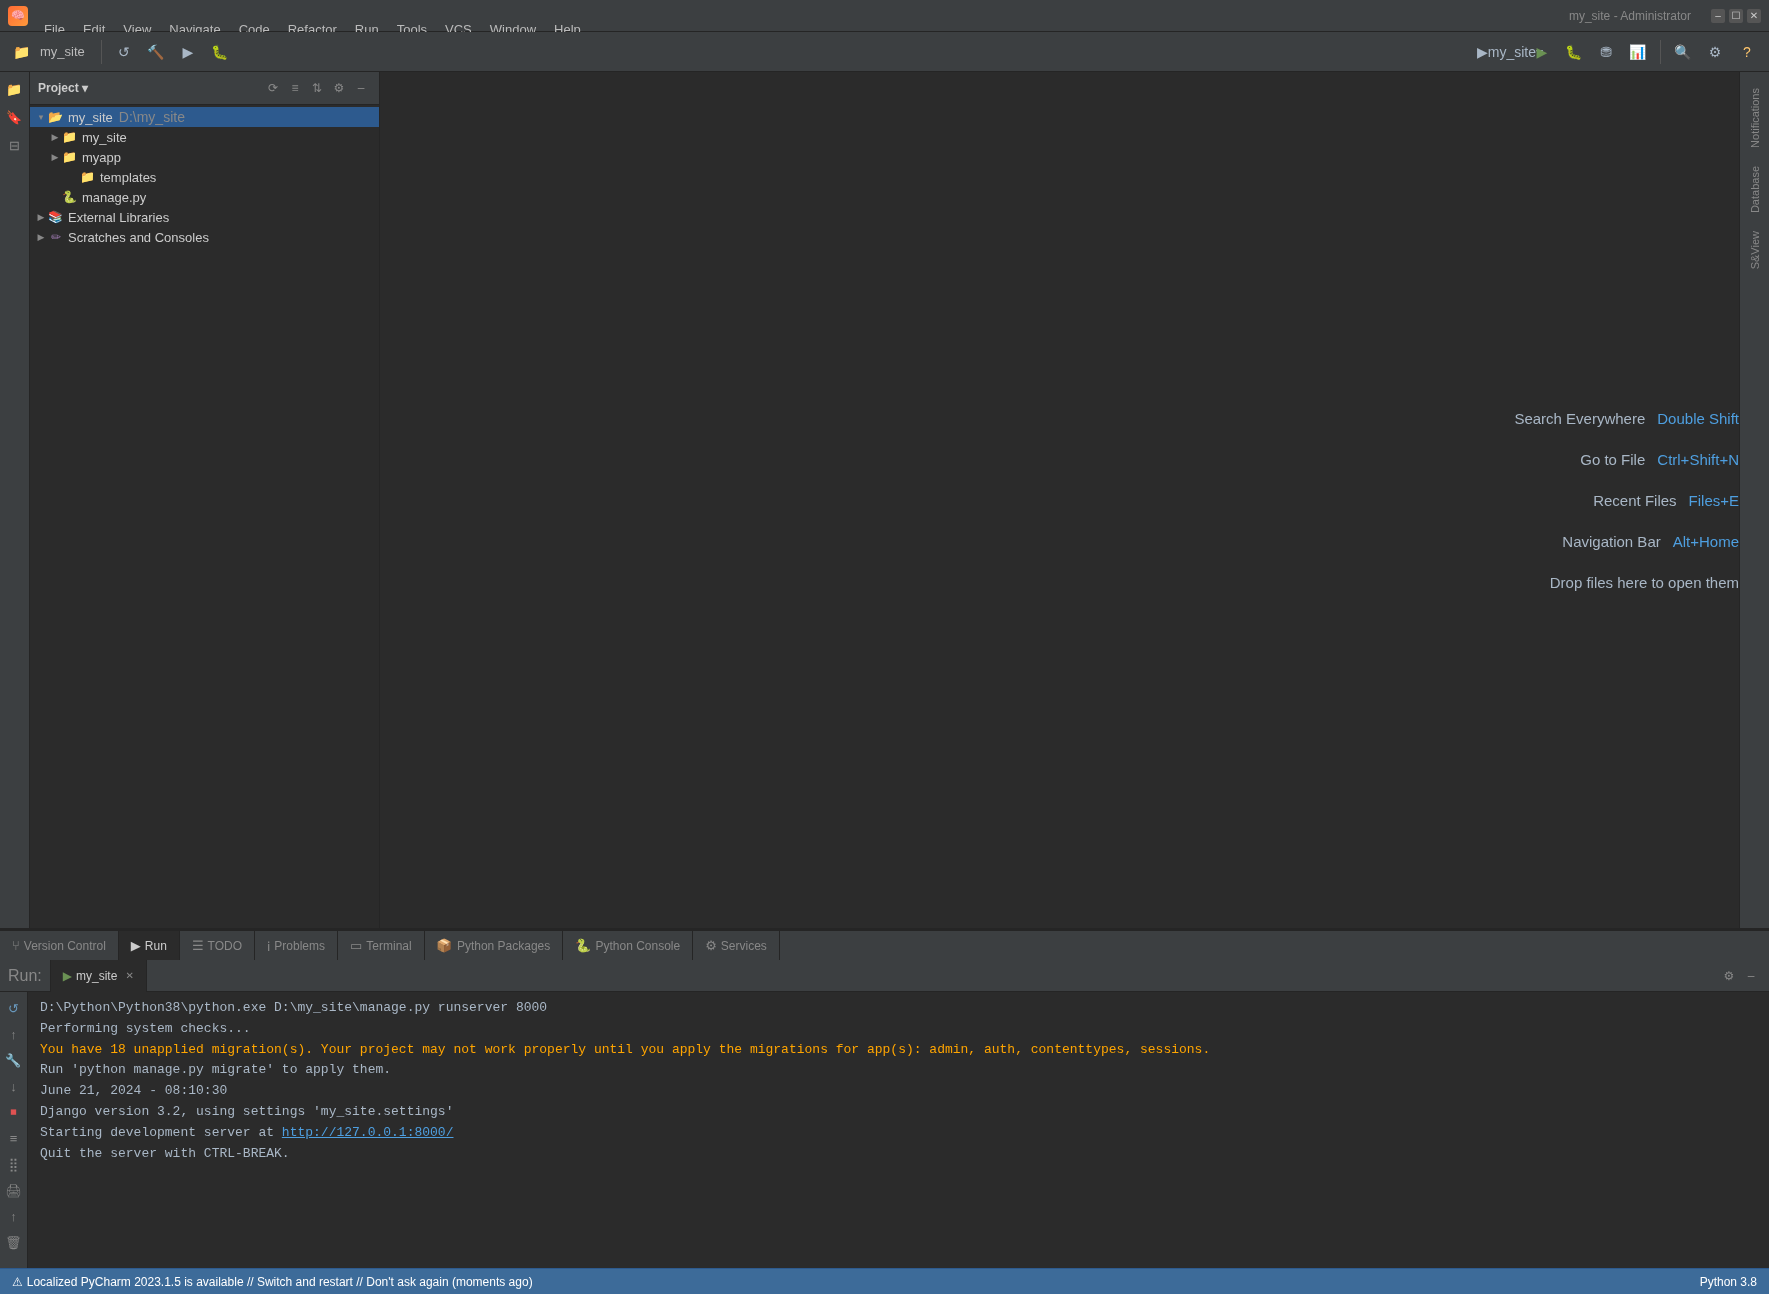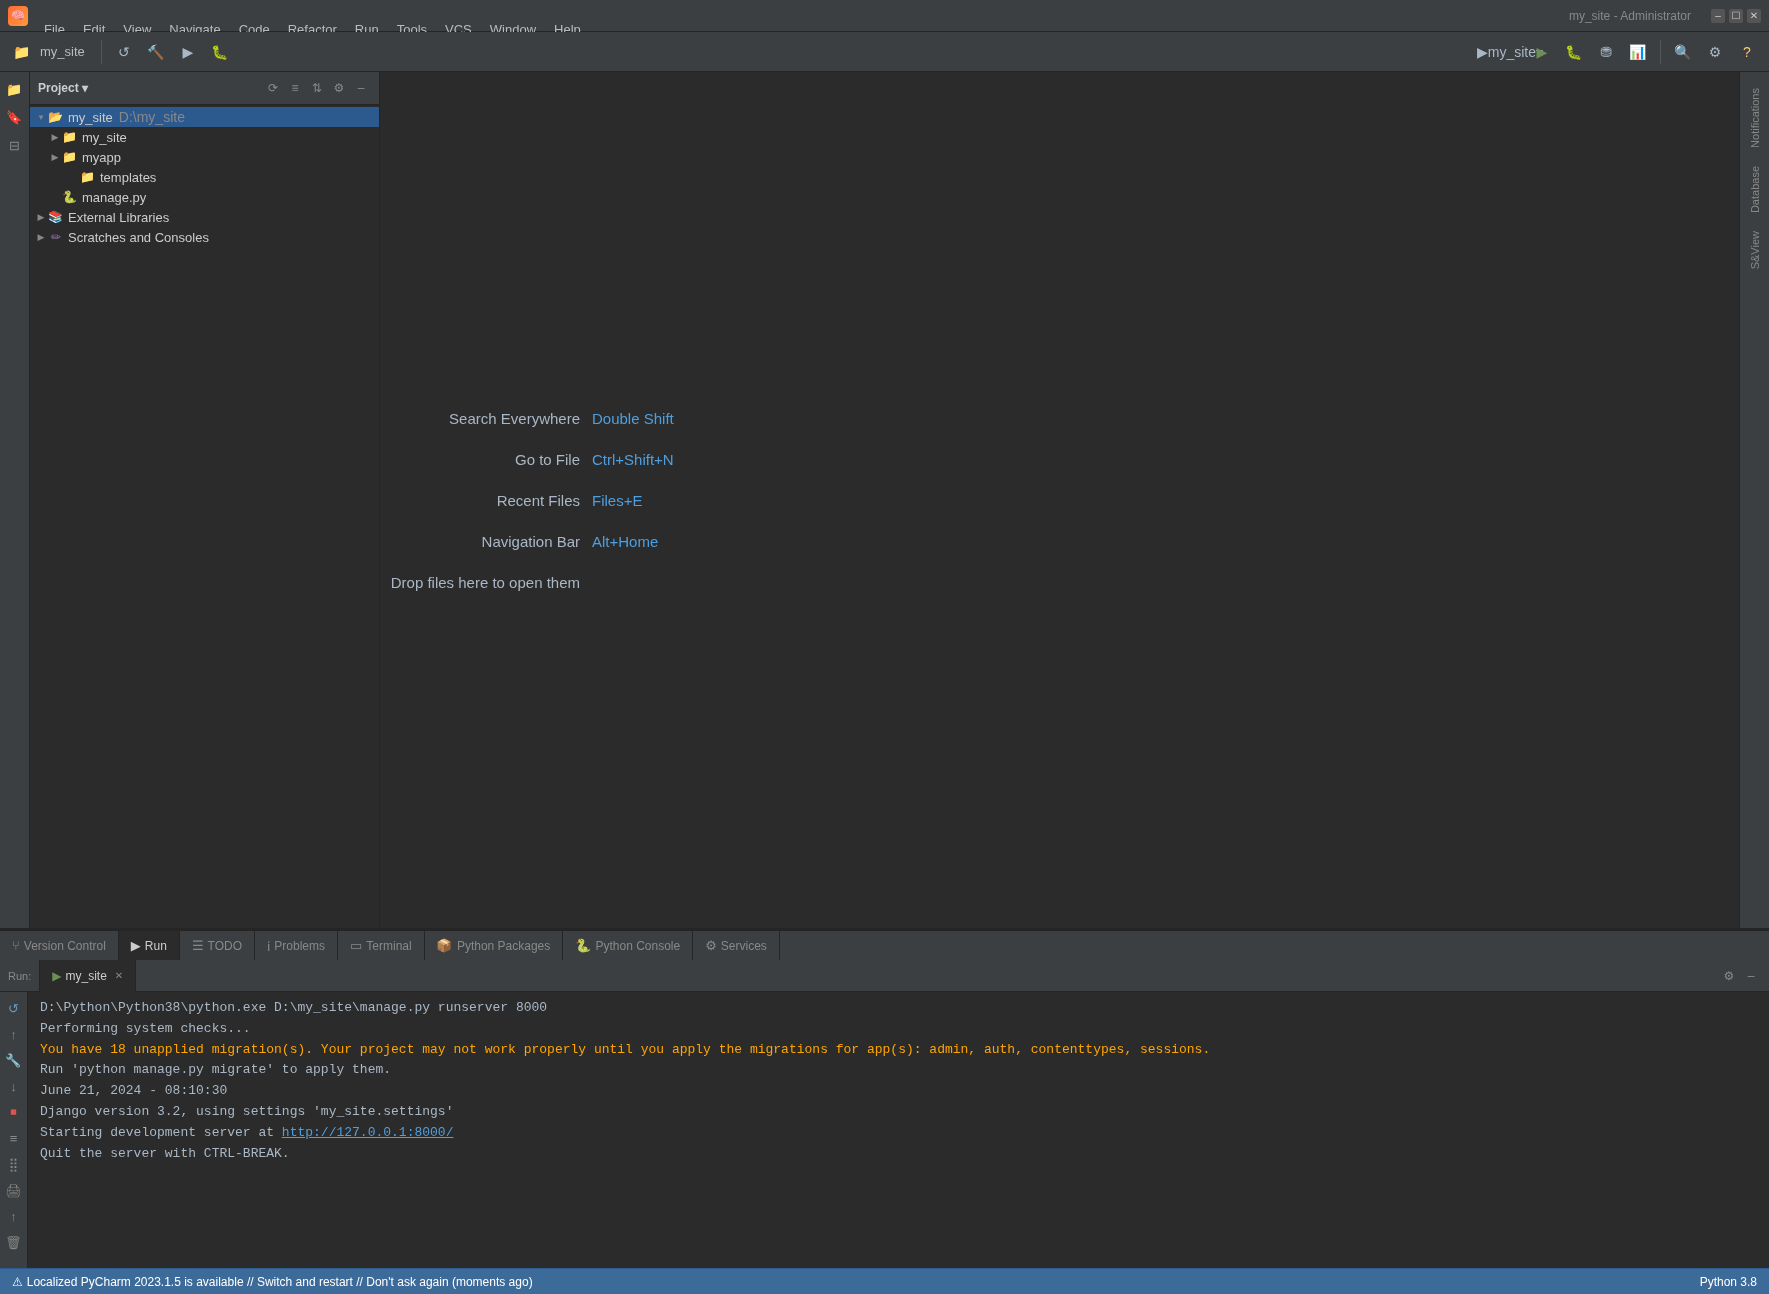--- a/index.html
+++ b/index.html
@@ -237,21 +237,21 @@
       flex: 1;
       background: #2b2b2b;
       display: flex;
       flex-direction: column;
       overflow: hidden;
     }
     #editor-welcome {
       flex: 1;
       display: flex;
       flex-direction: column;
-      align-items: flex-start;
+      align-items: flex-end;
       justify-content: center;
       gap: 24px;
     }
     .welcome-row {
       display: flex;
       align-items: baseline;
       gap: 12px;
       font-size: 15px;
     }
     .welcome-row .action-text {
@@ -309,21 +309,21 @@
       display: flex;
       align-items: center;
       background: #3c3f41;
       border-bottom: 1px solid #252525;
       padding: 0 8px;
       height: 32px;
       gap: 8px;
     }
     .run-label {
       color: #888;
-      font-size: 11px;
+      font-size: 16px;
     }
     .run-tab {
       display: flex;
       align-items: center;
       gap: 4px;
       padding: 0 12px;
       height: 32px;
       background: #2b2b2b;
       border-left: 1px solid #252525;
       border-right: 1px solid #252525;

